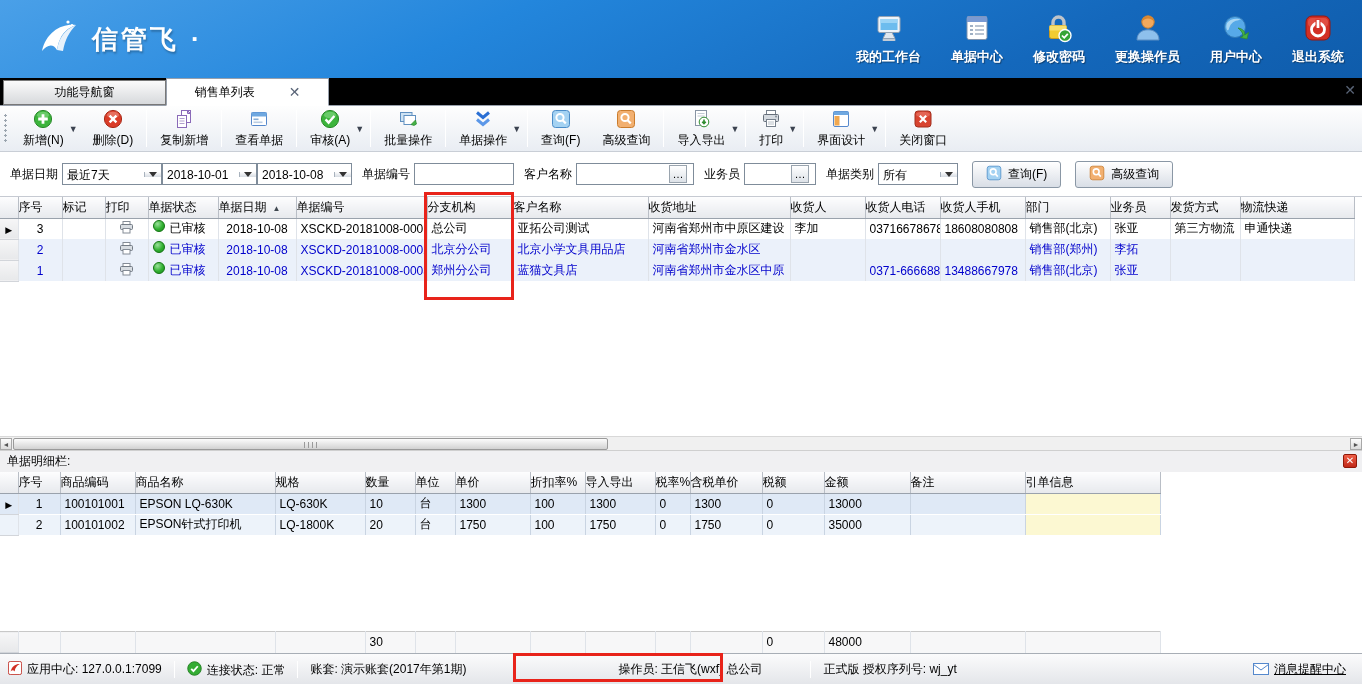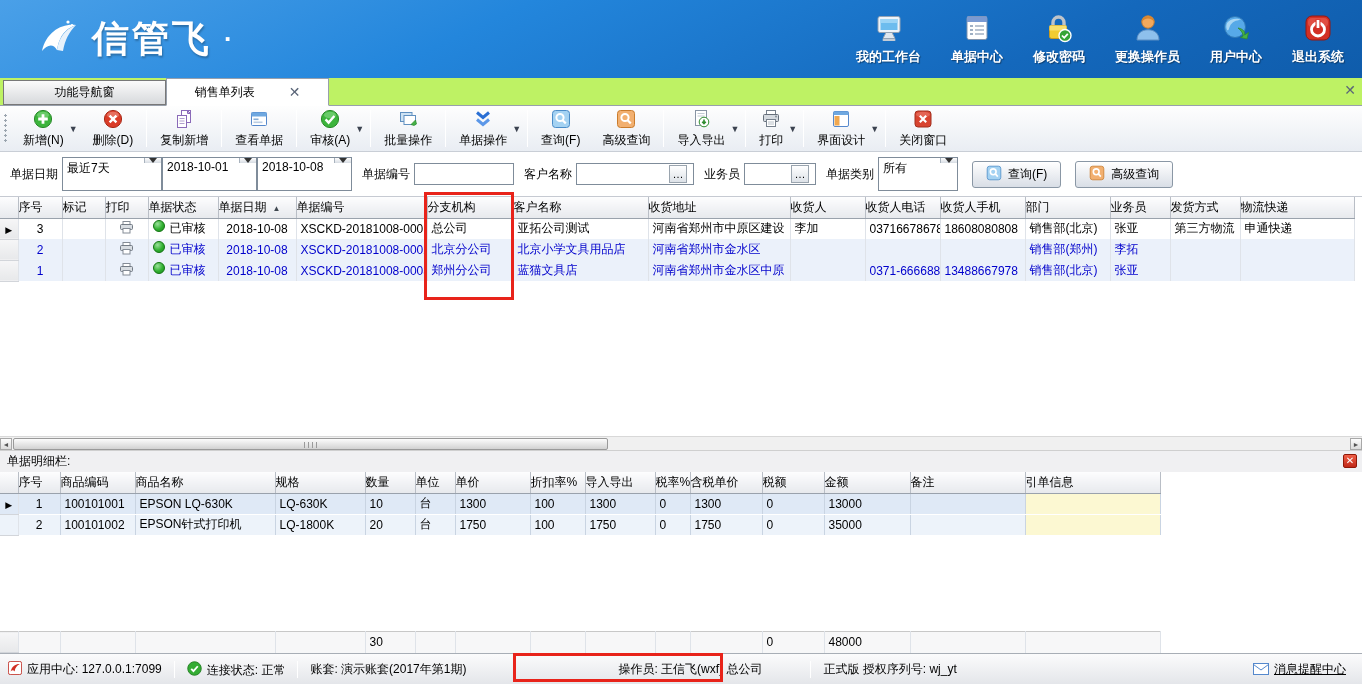--- a/index.html
+++ b/index.html
@@ -2,47 +2,47 @@
 <html><head>
 <meta charset="utf-8">
 <style>
 *{margin:0;padding:0;box-sizing:border-box}
 html,body{width:1362px;height:684px;overflow:hidden}
 body{font-family:"Liberation Sans","DejaVu Sans",sans-serif;font-size:12px;color:#000;background:#fff;position:relative}
 
 
 .app-header{height:78px;background:linear-gradient(155deg,#4aa0e8 0%,#2386dc 35%,#1468bc 75%,#0f5cab 100%);display:flex;justify-content:space-between;align-items:center;overflow:hidden}
 .logo-area{display:flex;align-items:center;gap:10px;padding-left:36px}
-.logo-text{color:#fff;font-size:37px;font-weight:bold;letter-spacing:3px;text-shadow:1px 2px 2px rgba(0,0,0,.25)}
+.logo-text{color:#fff;font-size:26px;font-weight:bold;letter-spacing:3px;text-shadow:1px 2px 2px rgba(0,0,0,.25)}
 .logo-dot{color:#fff;font-size:26px;font-weight:bold;margin:0 2px}
 .logo-sub{color:#e4f400;font-size:20px;font-weight:bold;font-style:italic;text-shadow:1px 1px 1px rgba(0,0,0,.25)}
 .hmenu{display:flex;gap:30px;padding-right:18px}
 .hmenu-item{display:flex;flex-direction:column;align-items:center;gap:2px;color:#fff;font-weight:bold;font-size:13px;cursor:pointer;text-shadow:1px 1px 1px rgba(0,0,0,.4);white-space:nowrap}
 
 
-.tab-strip{height:28px;background:#bef264;border-bottom:1px solid #98a0ac;display:flex;align-items:flex-end;position:relative}
+.tab-strip{height:28px;background:#000000;border-bottom:1px solid #98a0ac;display:flex;align-items:flex-end;position:relative}
 .tab{height:25px;width:163px;display:flex;align-items:center;justify-content:center;cursor:pointer}
 .tab.inactive{background:linear-gradient(#fbfbfb,#d7d9dc);border:1px solid #787878;margin-left:3px}
 .tab.active{background:#fff;border:1px solid #98a0ac;border-bottom:1px solid #fff;height:28px;margin-bottom:-1px;gap:34px}
 .tab-close-x{color:#5a6578;font-size:14px;line-height:1}
 .strip-close{position:absolute;right:6px;top:4px;color:#5a6578;font-size:14px;cursor:pointer}
 
 
 .toolbar{height:46px;background:linear-gradient(#fefefe,#e9edf3);border-bottom:1px solid #c9ced6;display:flex;align-items:stretch;padding-left:12px;position:relative}
 .grip{position:absolute;left:3px;top:7px;bottom:7px;width:5px;background-image:radial-gradient(circle,#9aa4ae 1px,transparent 1.3px);background-size:5px 5px}
 .tbtn{display:flex;flex-direction:column;align-items:center;justify-content:center;gap:2px;padding:2px 11px;cursor:pointer;white-space:nowrap}
 .tbtn .ticon{height:21px;display:flex;align-items:center}
 .tcaret{display:flex;align-items:center;color:#3c4350;font-size:9px;padding:0 4px 0 0;margin-left:-6px;cursor:pointer}
 .tsep{width:1px;background:#c2c7cf;border-right:1px solid #fff;margin:4px 2px}
 
 
 .filter-bar{height:44px;background:#fff;display:flex;align-items:center;padding:0 10px;white-space:nowrap}
 .flabel{margin:0 4px 0 10px}
 .flabel:first-child{margin-left:0}
-.combo{border:1px solid #7f8c9a;height:34px;display:flex;align-items:flex-start;background:#fff;cursor:pointer}
+.combo{border:1px solid #7f8c9a;height:22px;display:flex;align-items:center;background:#fff;cursor:pointer}
 .combo .cval{padding:2px 4px 0 4px;flex:1;overflow:hidden}
 .combo .cbtn{width:17px;background:linear-gradient(#fdfdfd,#d7dce3);border-left:1px solid #a8b2bd;display:flex;align-items:center;justify-content:center}
 .carr{width:0;height:0;border-left:4px solid transparent;border-right:4px solid transparent;border-top:5px solid #333}
 .fwrap{border:1px solid #7f8c9a;height:22px;display:flex;align-items:center;background:#fff}
 .fwrap input{border:none;outline:none;height:18px;font-size:12px;padding:0 3px;font-family:inherit}
 .dots-btn{width:18px;height:18px;margin-right:1px;border:1px solid #9aa4ae;background:linear-gradient(#ffffff,#dde2e8);font-size:11px;line-height:10px;display:flex;align-items:center;justify-content:center;cursor:pointer}
 .fbtn{height:27px;border:1px solid #8a97a5;border-radius:3px;background:linear-gradient(#ffffff,#d9dee6);display:flex;align-items:center;gap:6px;padding:0 13px;margin-left:14px;cursor:pointer;box-shadow:inset 0 1px 0 #fff}
 
 
 .main-grid-area{height:240px;position:relative;background:#fff;border-top:1px solid #c6cad2}

